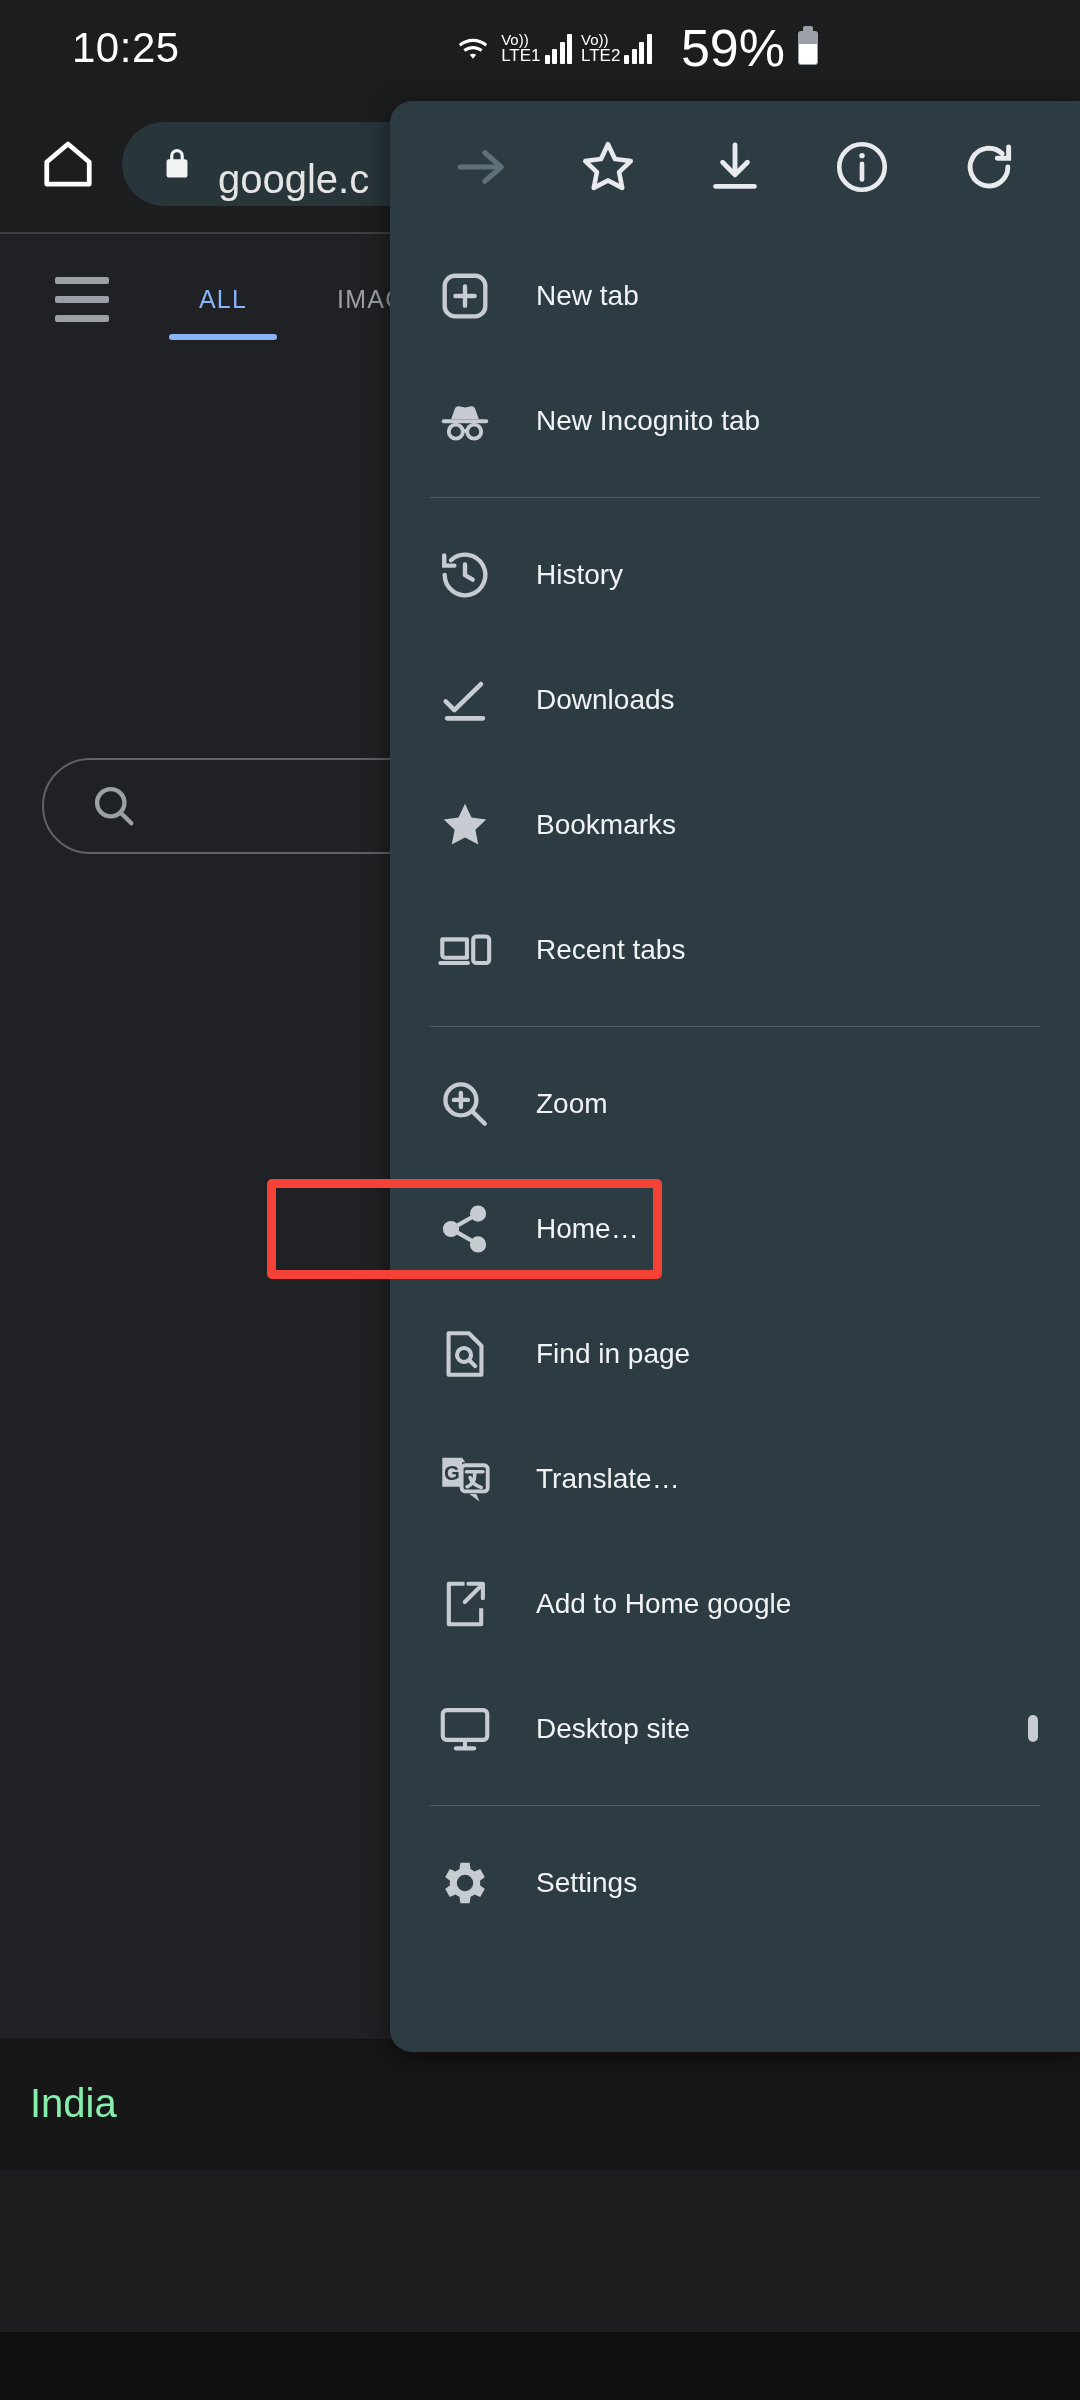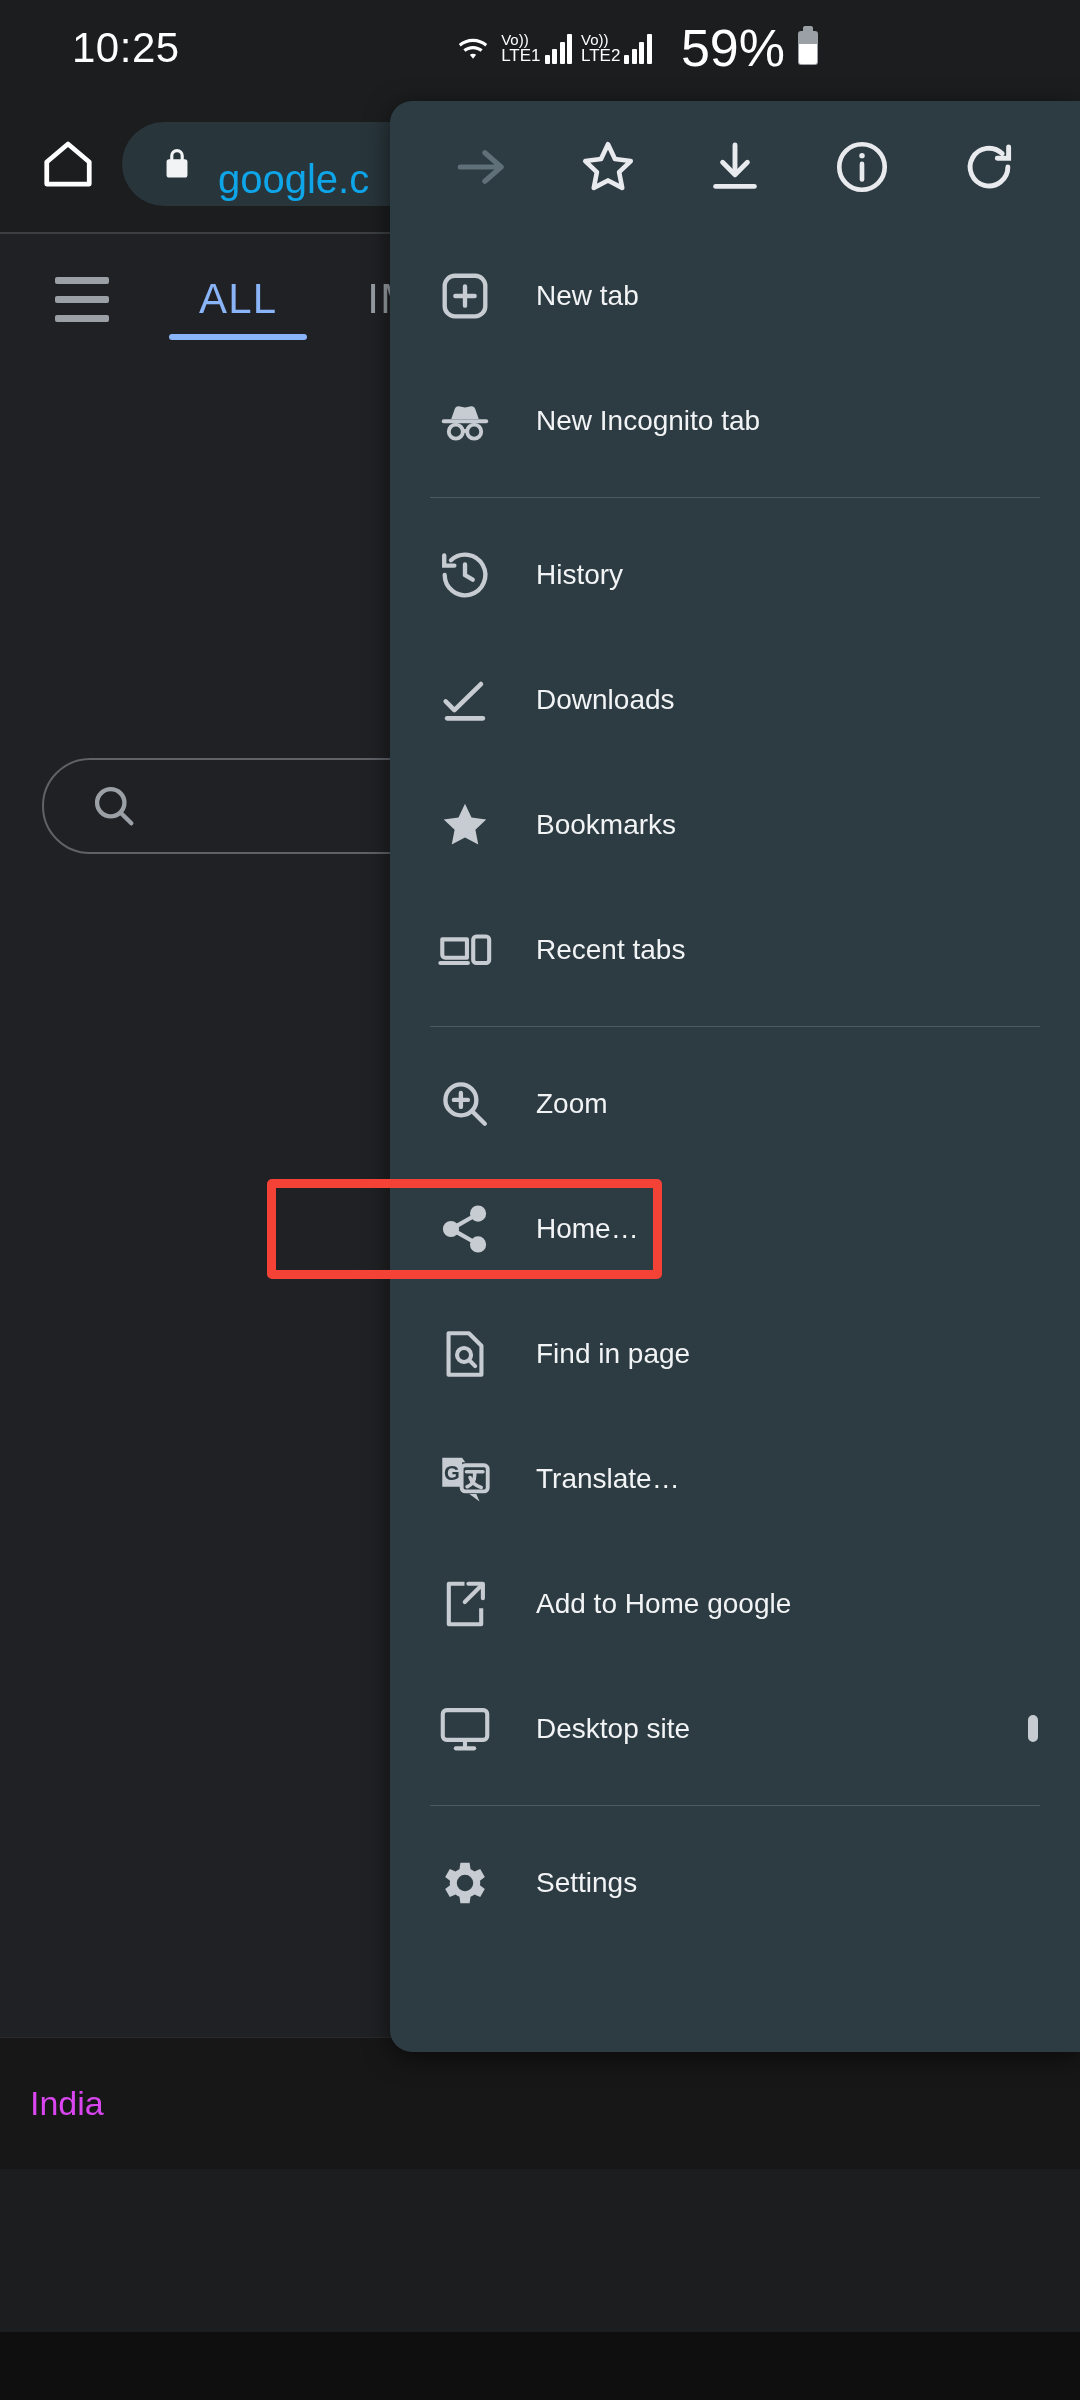--- a/index.html
+++ b/index.html
@@ -54,37 +54,37 @@
     margin-left: 14px;
     height: 84px;
     flex: 1;
     margin-right: 24px;
     background: #28353b;
     border-radius: 44px;
     display: flex; align-items: center;
     padding-left: 36px;
   }
   #lock-icon { margin-right: 22px; display:flex; }
-  #url-text { color: #0ea5e9; font-size: 40px; white-space: nowrap; margin-top: 31px; }
+  #url-text { color: #e5e5e5; font-size: 40px; white-space: nowrap; margin-top: 31px; }
 
   
   #page {
     position: absolute; top: 232px; left: 0;
     width: 1080px; height: 1937px;
     background: #202124;
     border-top: 2px solid #3c4043;
   }
   #gtabs {
     position: absolute; top: 0; left: 0; width: 1080px; height: 130px;
     display: flex; align-items: center; padding-left: 55px; gap: 0;
   }
   #hamburger { width: 54px; display:flex; flex-direction:column; gap:12px; }
   #hamburger span { display:block; height: 7px; background:#9aa0a6; border-radius:2px; }
   .gtab {
-    font-size: 42px; letter-spacing: 1.2px; color:#9aa0a6;
+    font-size: 25px; letter-spacing: 1.2px; color:#9aa0a6;
     padding: 0 0 0 0; margin-left: 90px; position: relative; height: 130px;
     display: flex; align-items: center;
   }
   .gtab.active { color: #8ab4f8; }
   .gtab.active:after {
     content:""; position:absolute; left: -30px; right: -30px; bottom: 24px;
     height: 6px; background:#8ab4f8; border-radius:3px;
   }
   #glogo {
     position:absolute; top: 315px; left: 0; width: 1080px;
@@ -106,21 +106,21 @@
   }
   #langs a, #langs span {
     color: #8ab4f8; font-size: 30px; margin: 0 36px; text-decoration:none;
   }
   #langs .row2 { display:block; }
   #footer-region {
     position:absolute; bottom: 0; left: 0; width: 1080px; height: 132px;
     background:#171717; display:flex; align-items:center; padding-left: 30px;
     border-top: 1px solid #2a2a2a;
   }
-  #footer-region span { color:#d946ef; font-size: 34px; }
+  #footer-region span { color:#86efac; font-size: 40px; }
   #navbar {
     position:absolute; bottom:0; left:0; width:1080px; height:68px; background:#0f0f0f;
   }
 
   
   #menu {
     position: absolute;
     left: 390px; top: 101px;
     width: 690px; height: 1951px;
     background: #2d3b43;

